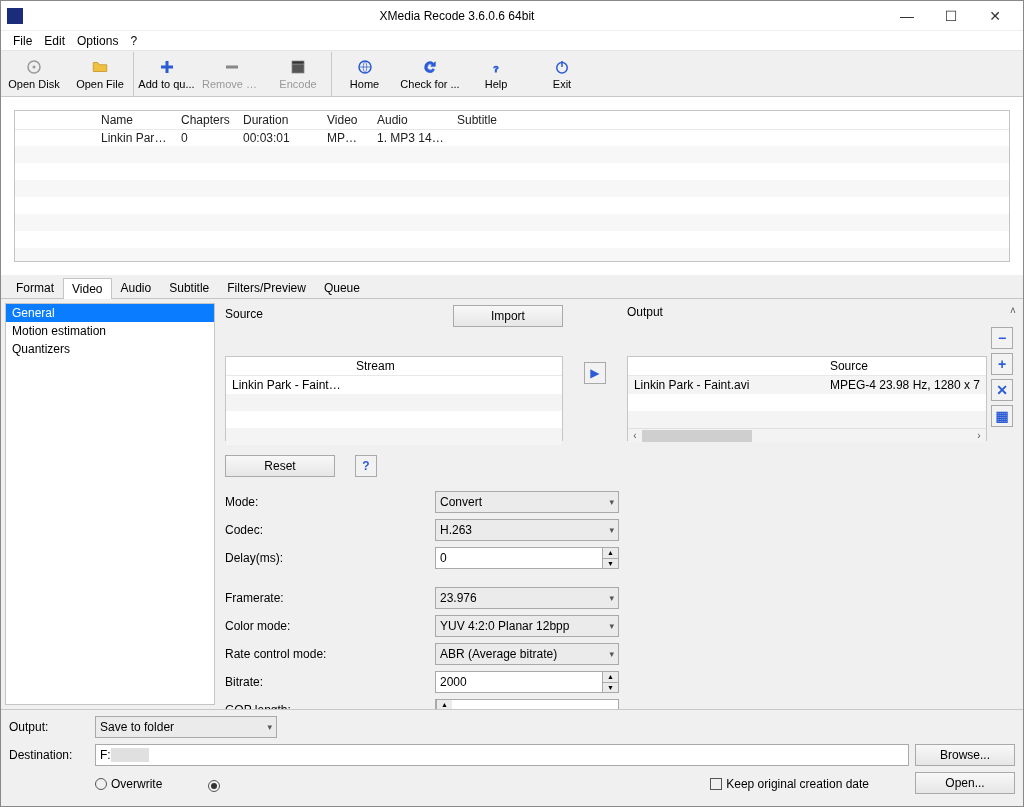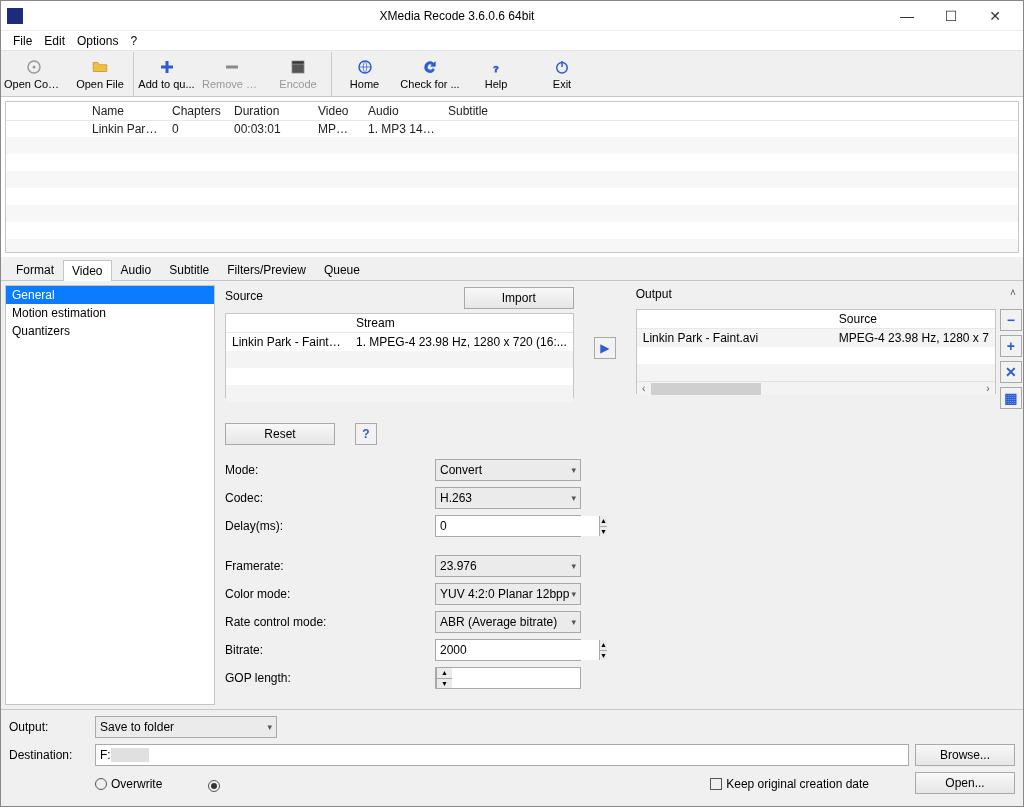--- a/index.html
+++ b/index.html
@@ -20,21 +20,21 @@
 .tbtn { display:flex; flex-direction:column; align-items:center; justify-content:center; width:66px; height:44px; cursor:pointer; }
 .tbtn.sep { border-left:1px solid #c8c8c8; }
 .tbtn .ticon { width:18px; height:18px; display:flex; align-items:center; justify-content:center; }
 .tbtn .tlabel { font-size:11px; margin-top:2px; white-space:nowrap; overflow:hidden; text-overflow:ellipsis; max-width:60px;}
 .tbtn.disabled { color:#999; }
 .ticon svg { width:18px; height:18px; }
 .blue { color:#2b5cd6; fill:#2b5cd6; stroke:#2b5cd6;}
 .gray { color:#888; fill:#888; stroke:#888;}
 
 
-.filetable { flex:0 0 152px; border:1px solid #c5c5c5; margin:4px; background:#fff; overflow:hidden;}
+.filetable { flex:0 0 152px; border:1px solid #c5c5c5; margin:13px; background:#fff; overflow:hidden;}
 .ft-head { display:flex; background:#fff; border-bottom:1px solid #e8e8e8; }
 .ft-head div { padding:2px 6px; font-size:12px; color:#222; border-right:1px solid transparent;}
 .ft-row { display:flex; }
 .ft-row div { padding:1px 6px; font-size:12px; color:#222; white-space:nowrap; overflow:hidden; text-overflow:ellipsis;}
 .ft-row.stripe, .ft-empty.stripe { background:#f7f7f7; }
 .ft-empty { height:17px; }
 .col-spacer { width:80px; }
 .col-name { width:80px;}
 .col-chap { width:62px;}
 .col-dur  { width:84px;}
@@ -53,21 +53,21 @@
 .side-list div { padding:2px 6px; font-size:12px; cursor:pointer;}
 .side-list div.sel { background:#0a7cff; color:#fff;}
 
 .form-area { flex:1; padding:6px 10px; overflow:auto; position:relative;}
 .scrollthumb { position:absolute; right:2px; top:4px; width:16px; display:flex; flex-direction:column; align-items:center;}
 .scrollthumb .arr { height:14px; display:flex; align-items:center; justify-content:center; font-size:10px; color:#555;}
 
 .half-row { display:flex; gap:20px; }
 .group { flex:1; }
 .group-title { font-size:12px; margin-bottom:4px; }
-.mini-table { border:1px solid #c5c5c5; background:#fff; height:85px; }
+.mini-table { border:1px solid #c5c5c5; background:#fff; height:85px;margin-top:29px; }
 .mt-head { display:flex; border-bottom:1px solid #e8e8e8; background:#fff;}
 .mt-head div { padding:2px 6px; font-size:12px; }
 .mt-row { display:flex; }
 .mt-row div { padding:2px 6px; font-size:12px; white-space:nowrap; overflow:hidden; text-overflow:ellipsis;}
 .mt-row.stripe { background:#f4f4f4; }
 
 .btn { background:linear-gradient(#f8f8f8,#e6e6e6); border:1px solid #a9a9a9; padding:3px 14px; cursor:pointer; font-size:12px;text-align:center;}
 .import-row { display:flex; align-items:center; justify-content:space-between; margin-bottom:4px;}
 .between-col { width:24px; display:flex; align-items:center; justify-content:center;}
 .arrow-btn { width:22px; height:22px; border:1px solid #a9a9a9; background:#f2f2f2; display:flex; align-items:center; justify-content:center; cursor:pointer; color:#2b5cd6; font-size:12px;}
@@ -82,21 +82,21 @@
 .hscroll .harr { width:14px; text-align:center; font-size:10px; color:#555;}
 .hscroll .htrack { flex:1; height:12px; background:#f3f3f3; position:relative;}
 .hscroll .hthumb { position:absolute; left:0; top:0; height:12px; width:110px; background:#cfcfcf;}
 
 .reset-row { display:flex; gap:20px; margin:14px 0; align-items:center;}
 .reset-row .btn { width:110px; text-align:center;}
 .reset-row .helpbtn { width:22px; height:22px; border:1px solid #a9a9a9; background:#f2f2f2; display:flex; align-items:center; justify-content:center; color:#2b5cd6; font-weight:bold; cursor:pointer;}
 
 .field-row { display:flex; align-items:center; margin-bottom:6px; }
 .field-row .flabel { width:210px; font-size:12px;}
-.field-row .fctl { width:146px; }
+.field-row .fctl { width:184px; }
 .combo { display:flex; align-items:center; border:1px solid #a9a9a9; background:#ebebeb; height:22px; padding:0 4px; cursor:pointer;}
 .combo .ctxt { flex:1; }
 .combo .carr { font-size:9px; color:#555; }
 .textin { display:flex; border:1px solid #a9a9a9; background:#fff; height:22px;}
 .textin input { flex:1; border:none; outline:none; padding:0 4px; font-size:12px;}
 .spinner { width:16px; display:flex; flex-direction:column; border-left:1px solid #a9a9a9; background:#ebebeb;}
 .spinner div { flex:1; display:flex; align-items:center; justify-content:center; font-size:7px; cursor:pointer;}
 .spinner div:first-child { border-bottom:1px solid #a9a9a9;}
 
 
@@ -132,21 +132,21 @@
 </div>
 
 <div class="toolbar">
   <div class="tbtn">
     <span class="ticon">
         <svg viewBox="0 0 24 24">
           <circle cx="12" cy="12" r="8" fill="none" stroke="#999" stroke-width="2"></circle>
           <circle cx="12" cy="12" r="2" fill="#999"></circle>
         </svg>
       </span>
-    <span class="tlabel">Open Codec</span>
+    <span class="tlabel">Open Disk</span>
   </div>
   <div class="tbtn">
     <span class="ticon">
         <svg viewBox="0 0 24 24">
           <path d="M3 6h6l2 3h10v9H3z" fill="#f0c040" stroke="#c09020"></path>
         </svg>
       </span>
     <span class="tlabel">Open File</span>
   </div>
   <div class="tbtn sep">
@@ -266,21 +266,20 @@
           <span class="group-title">Source</span>
           <button class="btn" style="width:110px">Import</button>
         </div>
         <div class="mini-table">
           <div class="mt-head">
             <div style="width:124px"></div>
             <div style="flex:1">Stream</div>
           </div>
           <div class="mt-row">
             <div style="width:124px">Linkin Park - Faint.avi</div>
-            <div style="flex:1">1. MPEG-4 23.98 Hz, 1280 x 720 (16:...</div>
           </div>
           <div class="mt-row stripe" style="height:17px"></div>
           <div class="mt-row" style="height:17px"></div>
           <div class="mt-row stripe" style="height:17px"></div>
         </div>
       </div>
 
       <div class="between-col">
         <div class="arrow-btn">▶</div>
       </div>

